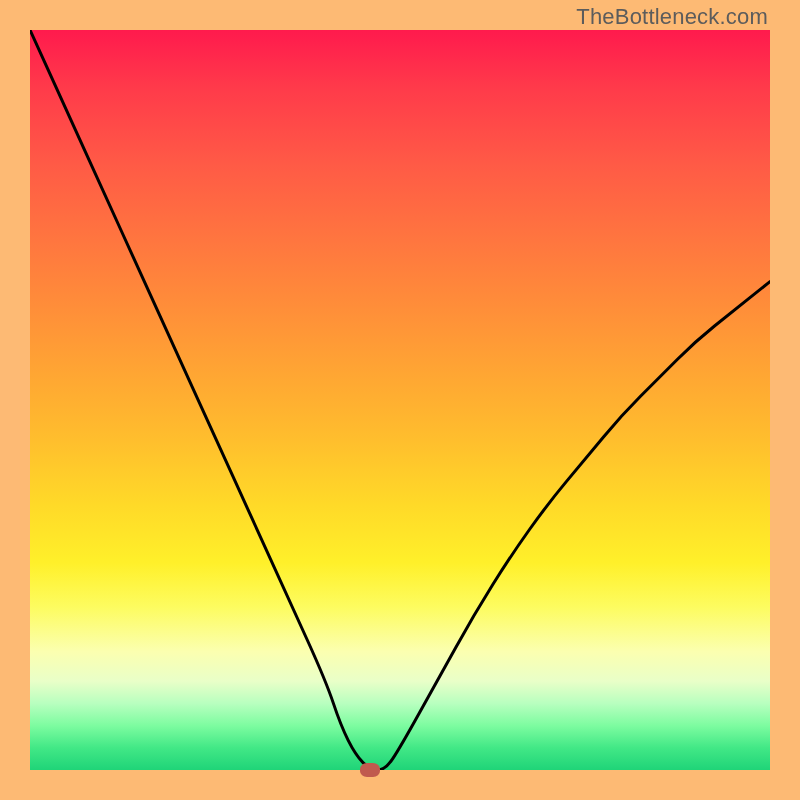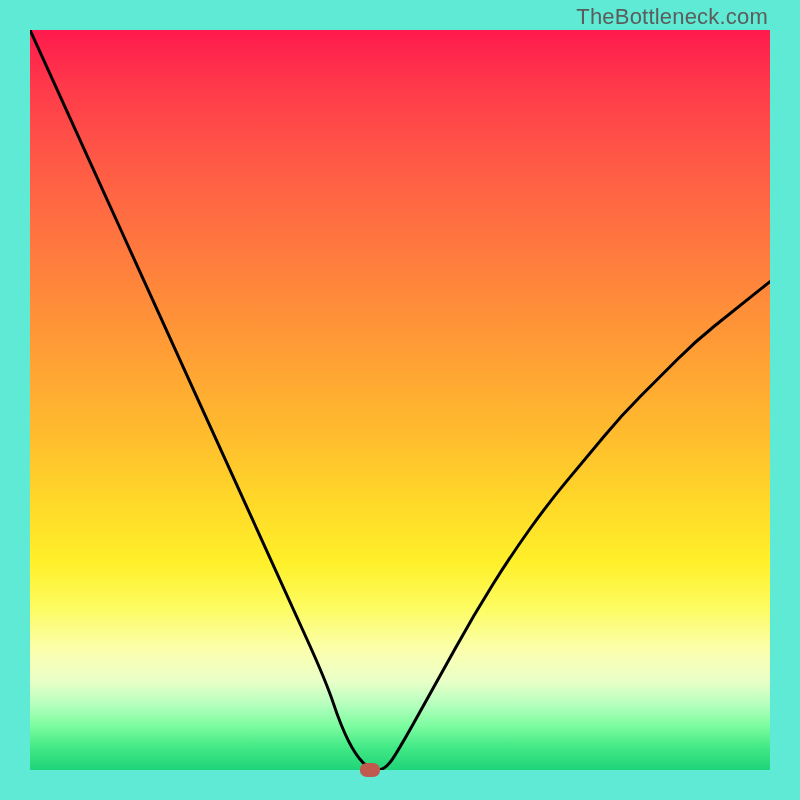--- a/index.html
+++ b/index.html
@@ -8,21 +8,21 @@
     width: 800px;
     height: 800px;
     overflow: hidden;
     background: #000;
     font-family: Arial, Helvetica, sans-serif;
   }
   .frame {
     position: relative;
     width: 800px;
     height: 800px;
-    background: #5eead4;
+    background: #fdba74;
   }
   .plot {
     position: absolute;
     left: 30px;
     top: 30px;
     width: 740px;
     height: 740px;
     
     background: linear-gradient(to bottom,
       #ff1a4d 0%,

